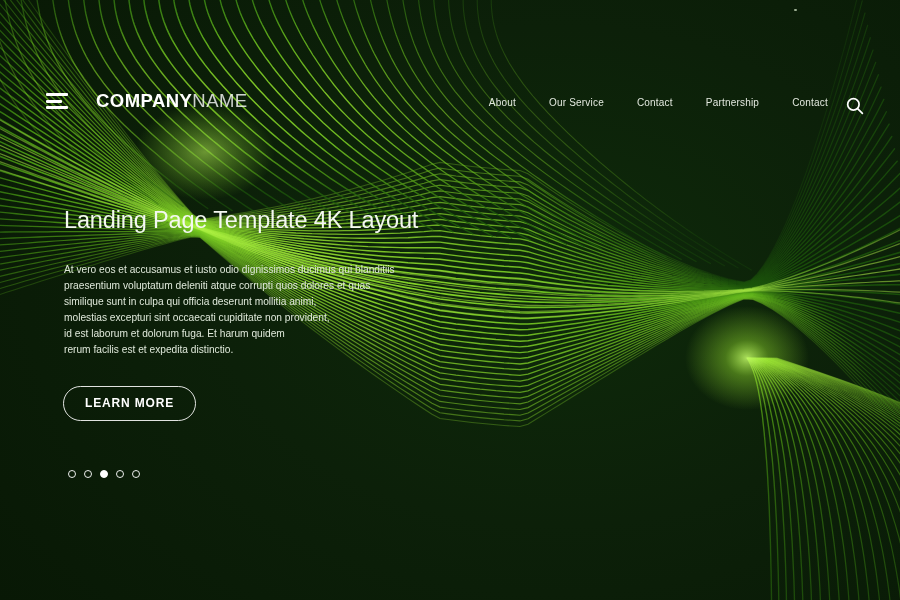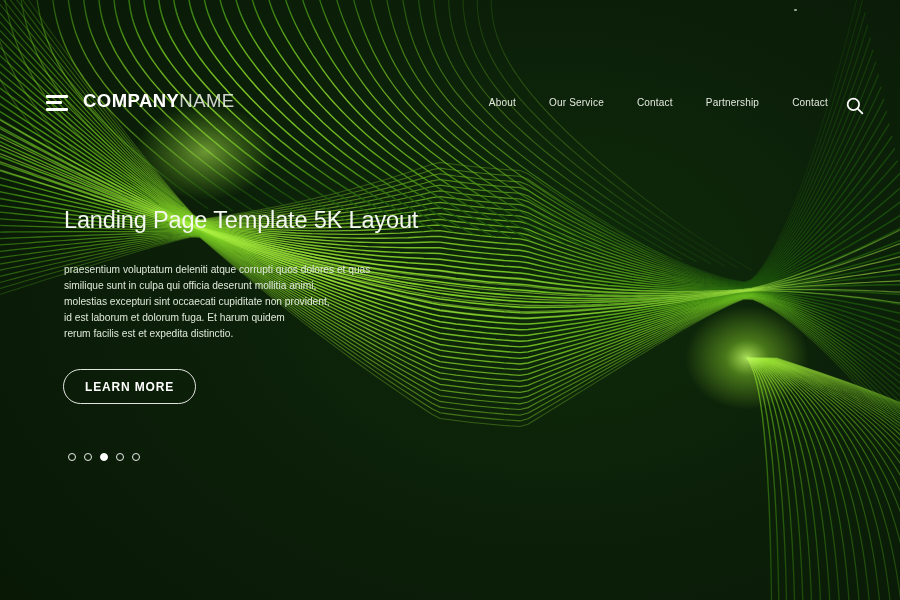--- a/index.html
+++ b/index.html
@@ -48,22 +48,22 @@
     height: 210px;
     display: flex;
     align-items: flex-start;
     z-index: 6;
   }
   .brand {
     position: absolute;
     left: 46px;
     top: 92px;
     display: flex;
-    align-items: flex-end;
-    gap: 15px;
+    align-items: center;
+    gap: 28px;
     cursor: pointer;
   }
   .burger {
     display: flex;
     flex-direction: column;
     justify-content: space-between;
     width: 22px;
     height: 16px;
     cursor: pointer;
   }
@@ -406,23 +406,24 @@
 
     <button class="search-btn">
       <svg width="20" height="20" viewBox="0 0 20 20">
         <circle cx="8.4" cy="8.4" r="5.7" fill="none" stroke="#ffffff" stroke-width="1.7"></circle>
         <line x1="12.6" y1="12.6" x2="17.4" y2="17.4" stroke="#ffffff" stroke-width="1.7" stroke-linecap="round"></line>
       </svg>
     </button>
   </header>
 
   <div class="hero-copy">
-    <p class="hero-subtitle">Landing Page Template 5K Layout</p>
+    <p class="hero-subtitle">Landing Page Template 4K Layout</p>
 
     <p class="hero-body">
+      <span class="pline">At vero eos et accusamus et iusto odio dignissimos ducimus qui blanditiis</span>
       <span class="pline">praesentium voluptatum deleniti atque corrupti quos dolores et quas</span>
       <span class="pline">similique sunt in culpa qui officia deserunt mollitia animi,</span>
       <span class="pline">molestias excepturi sint occaecati cupiditate non provident,</span>
       <span class="pline">id est laborum et dolorum fuga. Et harum quidem</span>
       <span class="pline">rerum facilis est et expedita distinctio.</span>
     </p>
 
     <button class="learn-more">LEARN MORE</button>
 
     <div class="carousel-dots" id="carousel-dots">

